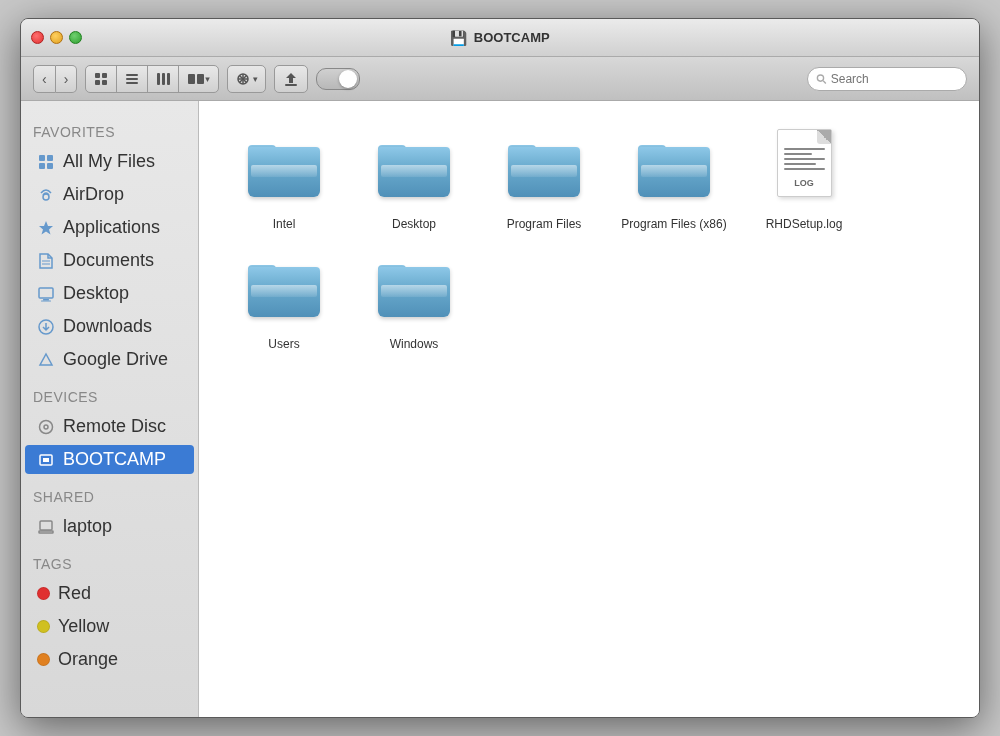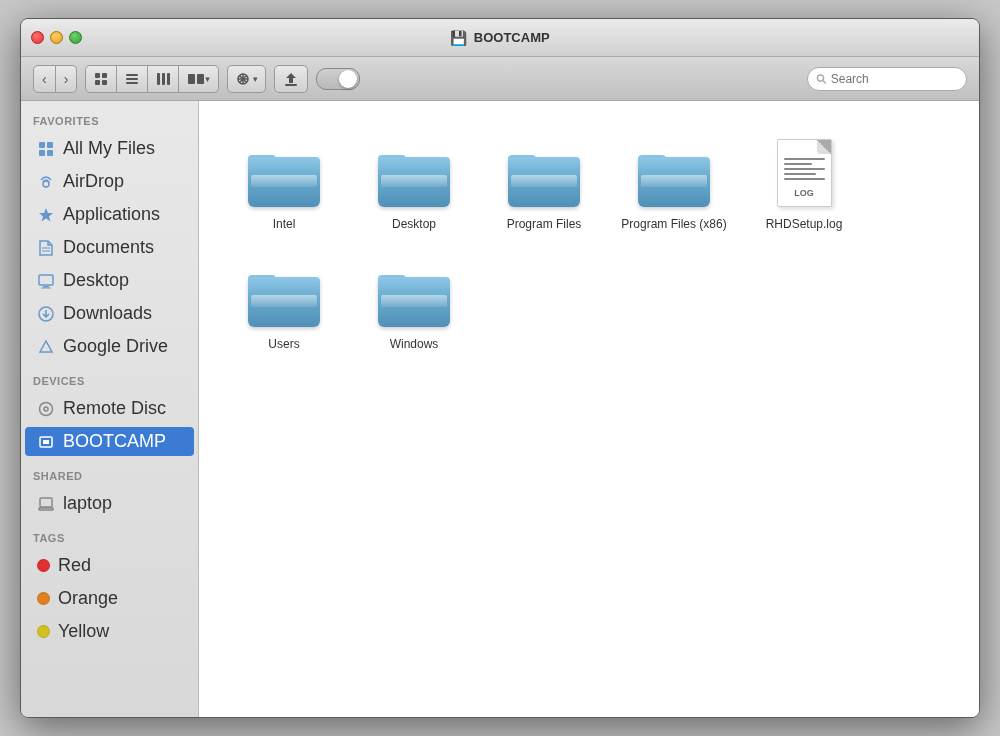--- a/index.html
+++ b/index.html
@@ -167,26 +167,27 @@
     .sidebar {
       width: 178px;
       background: linear-gradient(to bottom, #e8e8e8, #d8d8d8);
       border-right: 1px solid #bbb;
       overflow-y: auto;
       flex-shrink: 0;
       padding: 8px 0;
     }
 
     .sidebar-section-header {
-      font-size: 11px;
-      font-weight: bold;
+      font-size: 14px;
+      font-weight: normal;
       color: #888;
       padding: 6px 12px 3px 12px;
       letter-spacing: 0.5px;
       text-transform: uppercase;
+      margin-top: 9px;
     }
 
     .sidebar-item {
       display: flex;
       align-items: center;
       padding: 4px 12px;
       gap: 8px;
       cursor: pointer;
       font-size: 18px;
       color: #333;
@@ -228,21 +229,21 @@
 
     .file-item {
       width: 130px;
       height: 120px;
       display: flex;
       flex-direction: column;
       align-items: center;
       justify-content: flex-end;
       cursor: pointer;
       padding-bottom: 8px;
-      gap: 10px;
+      gap: 20px;
     }
 
     .folder-icon {
       width: 72px;
       height: 60px;
       position: relative;
     }
 
     .folder-body {
       position: absolute;
@@ -582,27 +583,27 @@
 
       <div style="margin-top:8px;">
         <div class="sidebar-section-header">TAGS</div>
 
         <div class="sidebar-item">
           <div class="tag-dot" style="background:#e03030; border: 1px solid rgba(0,0,0,0.1);"></div>
           <span>Red</span>
         </div>
 
         <div class="sidebar-item">
+          <div class="tag-dot" style="background:#d0c020; border: 1px solid rgba(0,0,0,0.1);"></div>
+          <span>Yellow</span>
+        </div>
+
+        <div class="sidebar-item">
           <div class="tag-dot" style="background:#e08020; border: 1px solid rgba(0,0,0,0.1);"></div>
           <span>Orange</span>
-        </div>
-
-        <div class="sidebar-item">
-          <div class="tag-dot" style="background:#d0c020; border: 1px solid rgba(0,0,0,0.1);"></div>
-          <span>Yellow</span>
         </div>
       </div>
 
     </div>
 
     <div class="file-area">
 
       <div class="file-item">
         <div class="folder-icon">
           <div class="folder-tab"></div>

